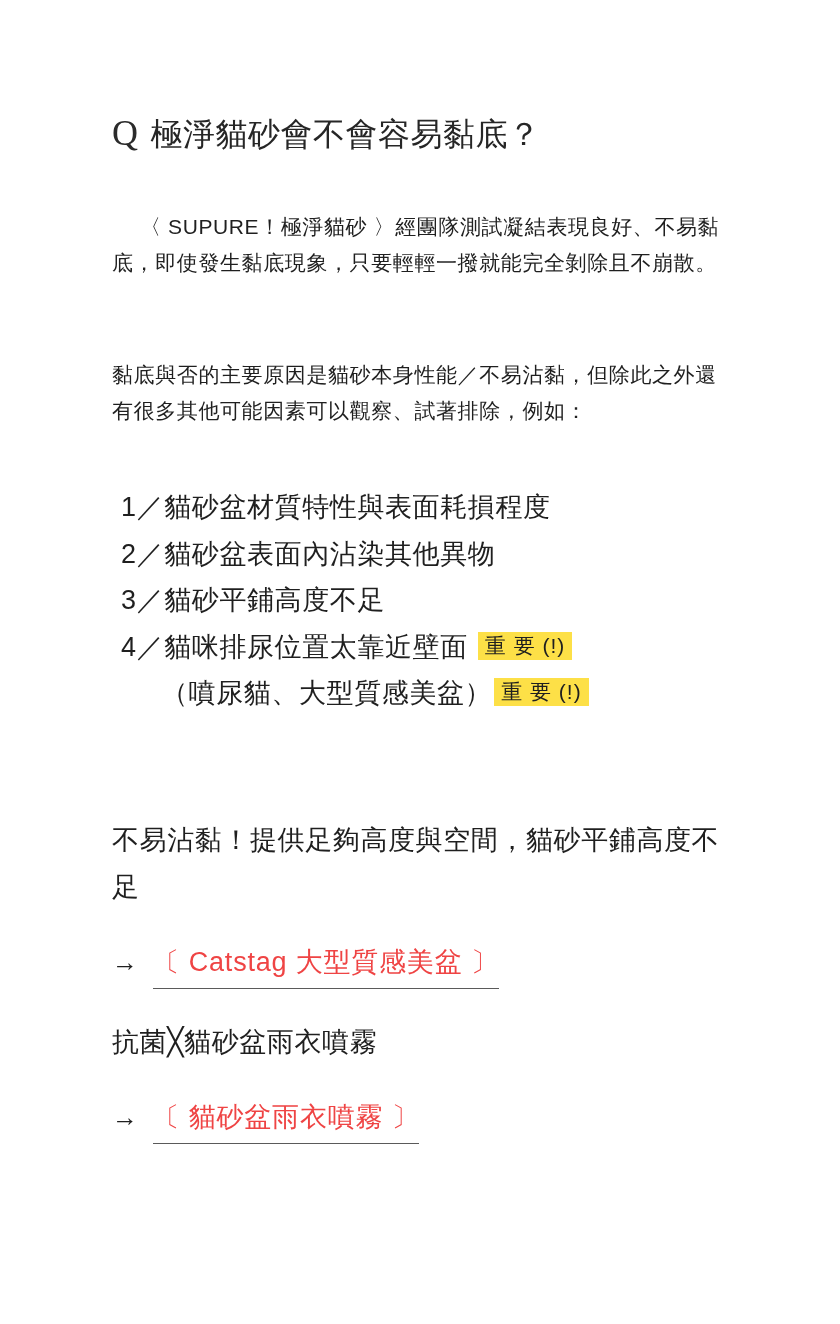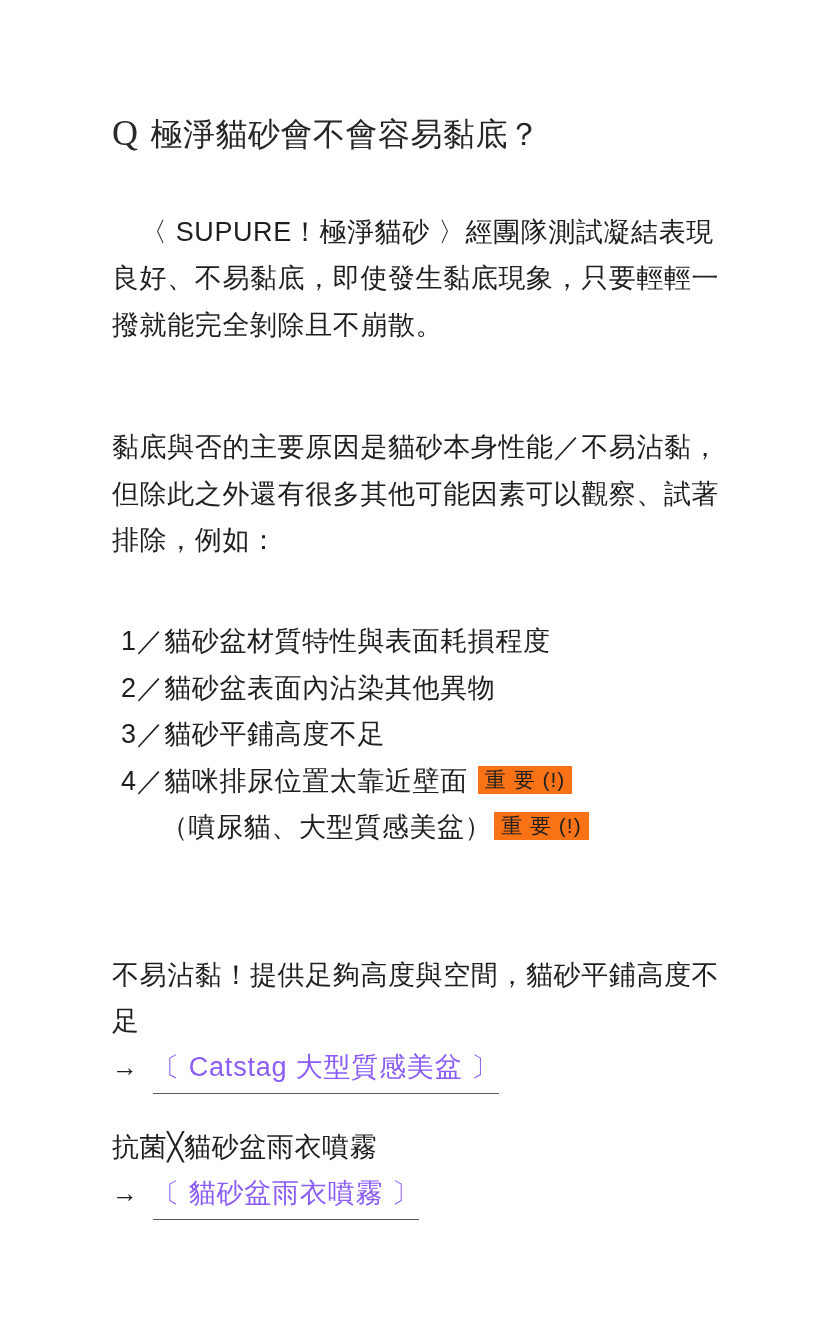--- a/index.html
+++ b/index.html
@@ -42,21 +42,21 @@
     font-size: 36px;
     margin-right: 12px;
     color: #2b2b2b;
   }
   .q-text {
     font-size: 32px;
   }
 
   
   .para {
-    font-size: 27px;
+    font-size: 21px;
     line-height: 1.72;
     color: #1f1f1f;
     letter-spacing: 0.6px;
     margin: 0;
   }
   .para.indent {
     text-indent: 28px;
   }
   .gap-lg { height: 76px; }
   .gap-md { height: 46px; }
@@ -74,21 +74,21 @@
     line-height: 1.72;
     letter-spacing: 0.6px;
     color: #1f1f1f;
     position: relative;
   }
   .list li .sub {
     display: block;
     padding-left: 40px;
   }
   .highlight {
-    background: #f97316;
+    background: #fde047;
     padding: 2px 7px 3px 7px;
     font-size: 21px;
     letter-spacing: 1px;
     color: #1f1f1f;
     margin-left: 10px;
     white-space: nowrap;
     vertical-align: 3px;
   }
   .highlight.tight {
     margin-left: 2px;
@@ -108,24 +108,25 @@
     line-height: 1.72;
     letter-spacing: 0.6px;
   }
   .arrow {
     margin-right: 14px;
     font-size: 26px;
   }
   .link {
     border-bottom: 1.5px solid #5a5a5a;
     padding-bottom: 2px;
-    color: #8b5cf6;
+    color: #ef4444;
     text-decoration: none;
     letter-spacing: 0.8px;
     display: inline-block;
+    margin-top: 29px;
   }
 </style>
 </head>
 <body>
 
 <div class="page">
 
   <div class="q-heading">
     <span class="q-mark">Q</span>
     <span class="q-text">極淨貓砂會不會容易黏底？</span>

